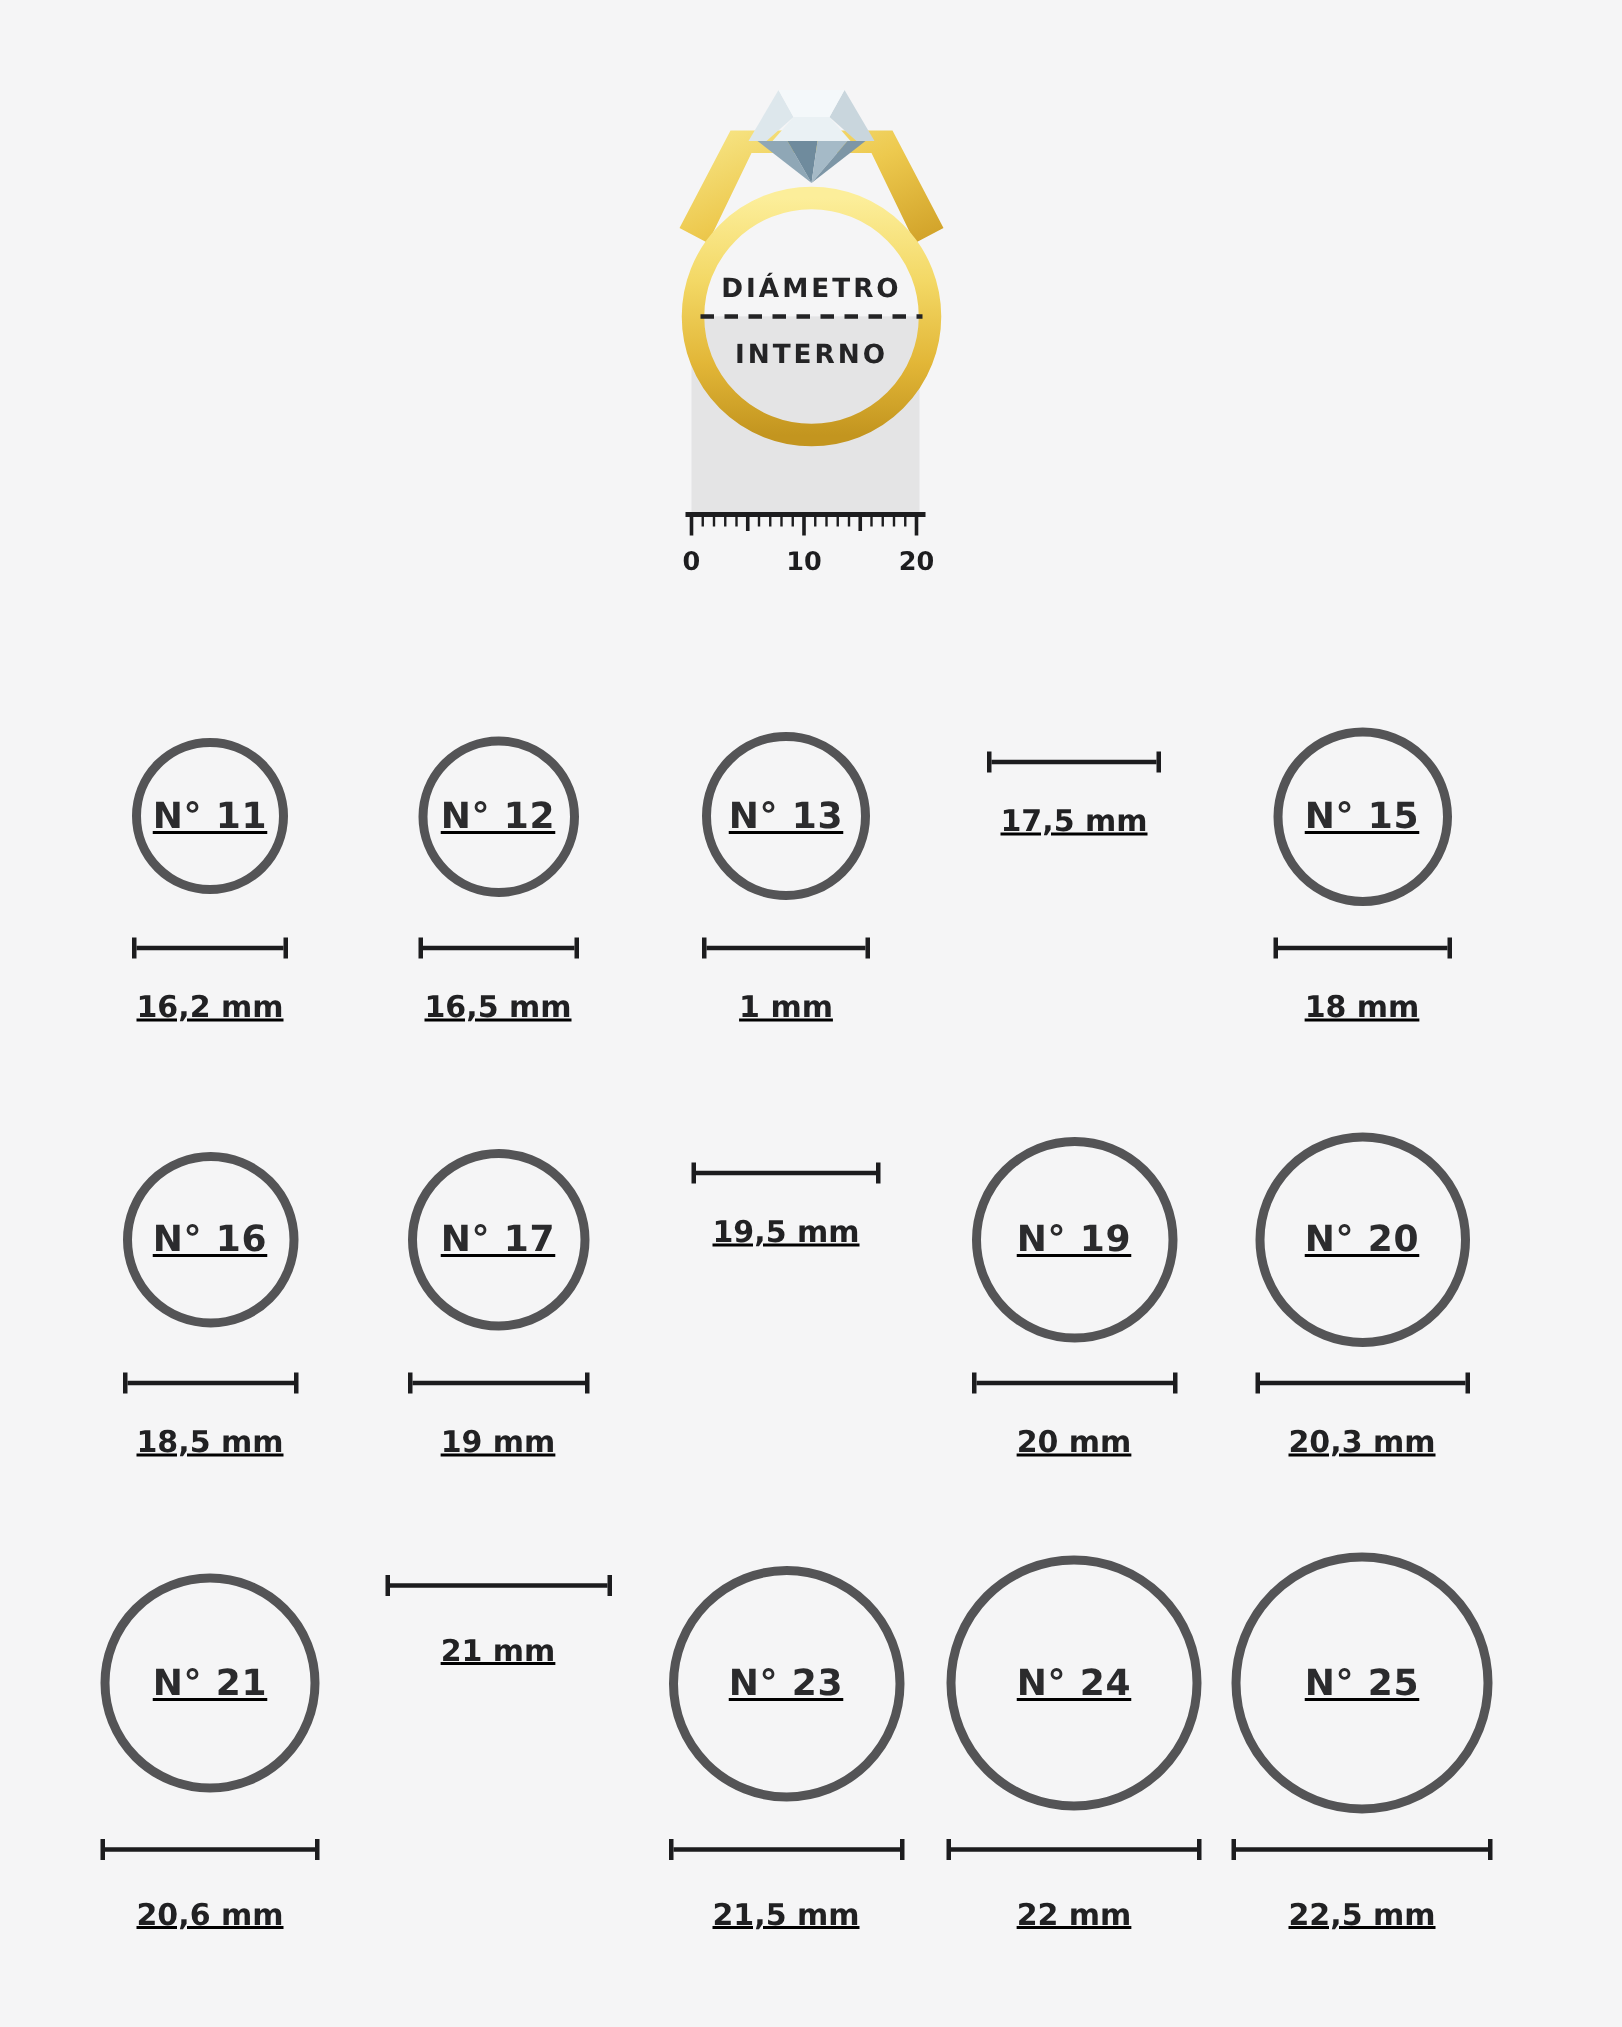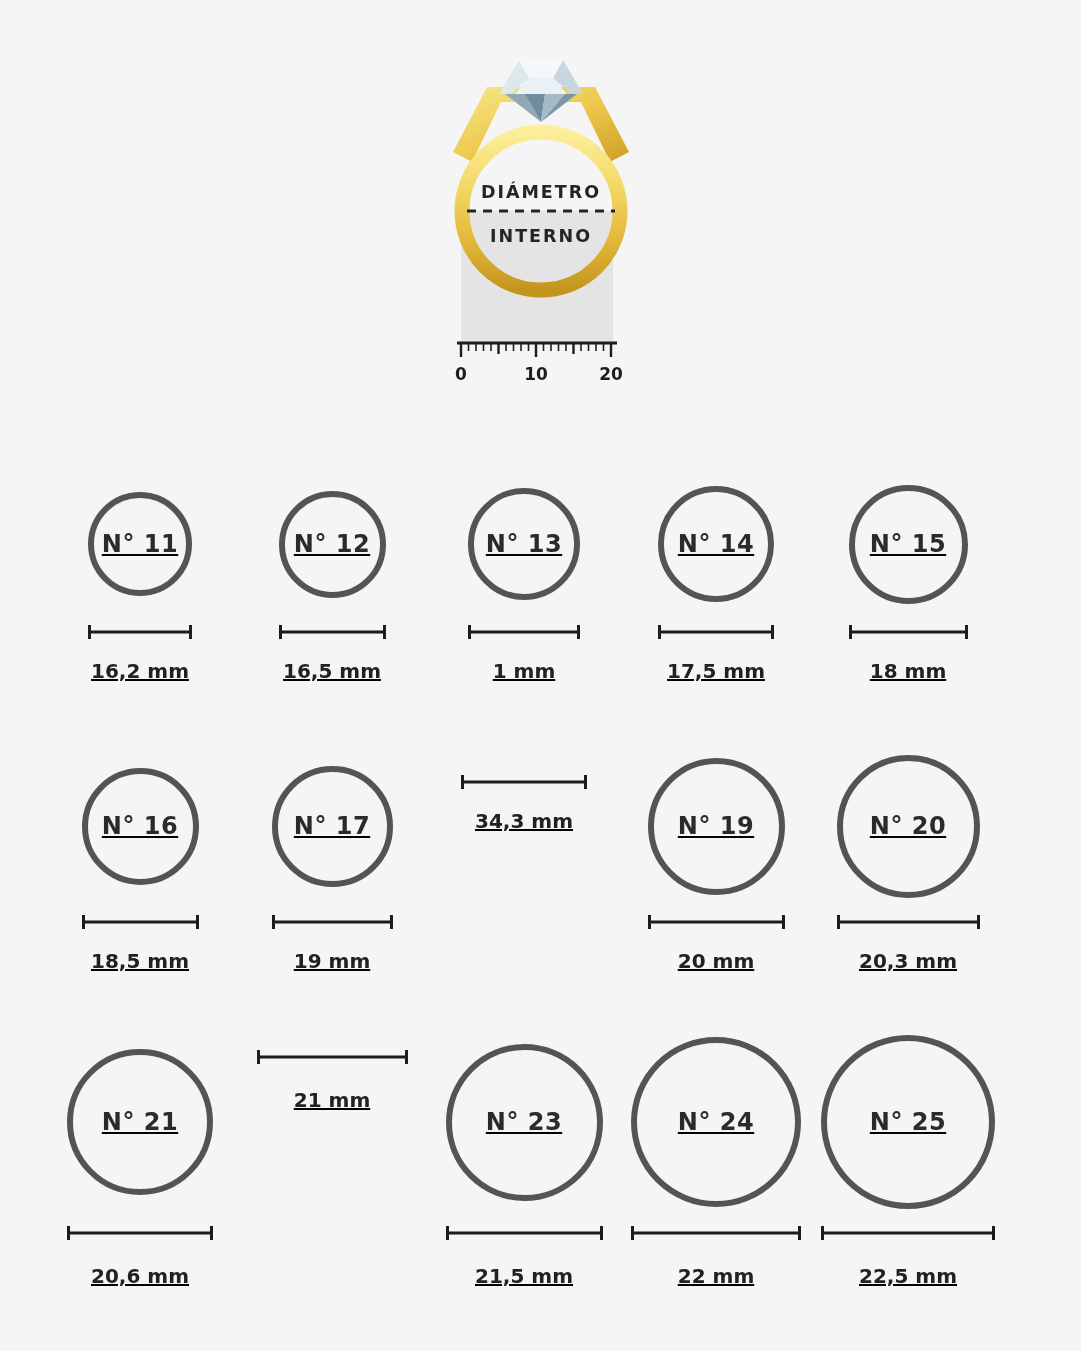--- a/index.html
+++ b/index.html
@@ -173,25 +173,20 @@
     <div class="circle-wrap">
       <div class="circle" style="width: 112px; height: 112px; border-color: rgb(84, 84, 86);">
         <span class="num">N° 13</span>
       </div>
     </div>
     <div class="measure" style="width: 112px;"></div>
     <div class="mm">1 mm</div>
   </div>
 
   <div class="cell">
-    <div class="circle-wrap">
-      <div class="circle" style="width: 116px; height: 116px; border-color: rgb(84, 84, 86);">
-        <span class="num">N° 14</span>
-      </div>
-    </div>
     <div class="measure" style="width: 116px;"></div>
     <div class="mm">17,5 mm</div>
   </div>
 
   <div class="cell">
     <div class="circle-wrap">
       <div class="circle" style="width: 119px; height: 119px; border-color: rgb(84, 84, 86); align-items: center;">
         <span class="num">N° 15</span>
       </div>
     </div>
@@ -215,21 +210,21 @@
       <div class="circle" style="width: 121px; height: 121px; border-color: rgb(84, 84, 86);">
         <span class="num">N° 17</span>
       </div>
     </div>
     <div class="measure" style="width: 121px;"></div>
     <div class="mm">19 mm</div>
   </div>
 
   <div class="cell">
     <div class="measure" style="width: 126px;"></div>
-    <div class="mm">34,3 mm</div>
+    <div class="mm">19,5 mm</div>
   </div>
 
   <div class="cell">
     <div class="circle-wrap">
       <div class="circle" style="width: 137px; height: 137px; border-color: rgb(84, 84, 86);">
         <span class="num">N° 19</span>
       </div>
     </div>
     <div class="measure" style="width: 137px;"></div>
     <div class="mm">20 mm</div>

